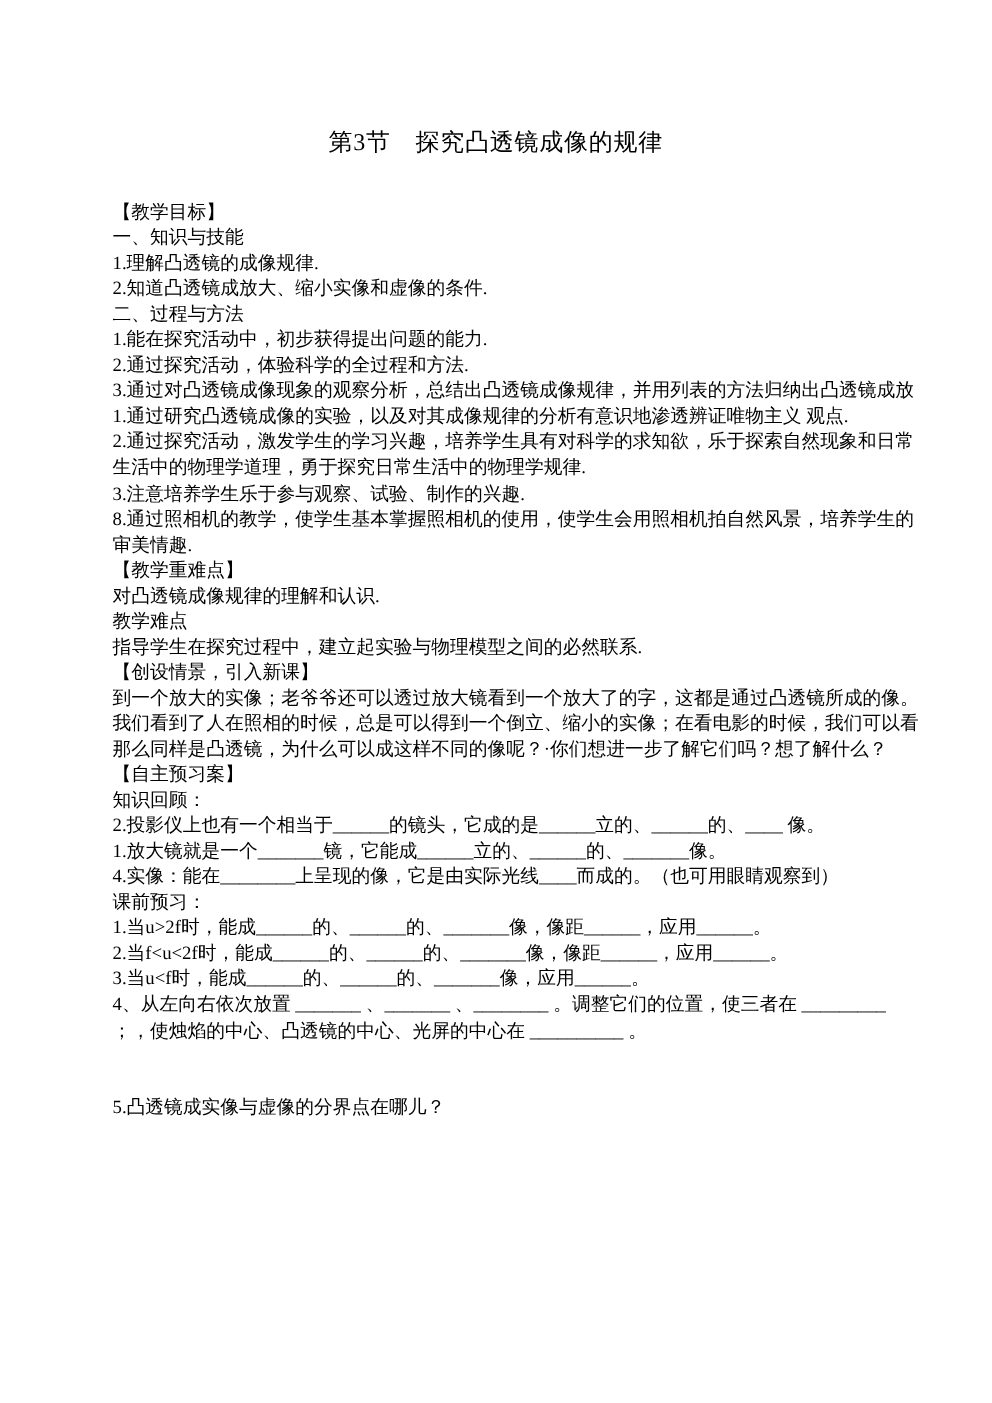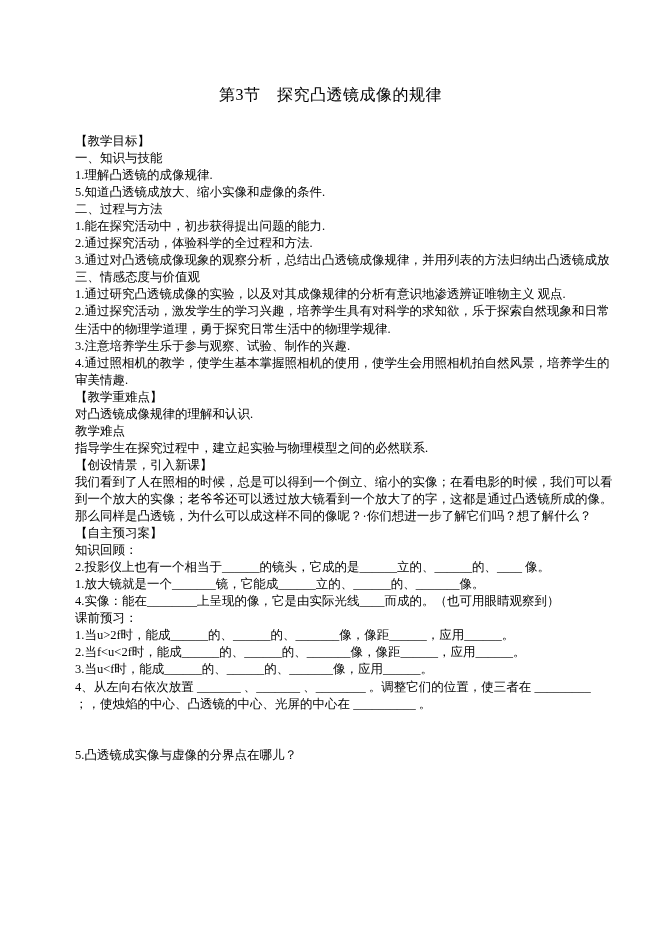--- a/index.html
+++ b/index.html
@@ -52,39 +52,38 @@
 <body>
 
 <div class="page">
 
   <div class="doc-title">第3节　探究凸透镜成像的规律</div>
 
   <div class="doc-body">
     <div class="line">【教学目标】</div>
     <div class="line">一、知识与技能</div>
     <div class="line">1.理解凸透镜的成像规律.</div>
-    <div class="line">5.知道凸透镜成放大、缩小实像和虚像的条件.</div>
+    <div class="line">2.知道凸透镜成放大、缩小实像和虚像的条件.</div>
     <div class="line">二、过程与方法</div>
     <div class="line">1.能在探究活动中，初步获得提出问题的能力.</div>
     <div class="line">2.通过探究活动，体验科学的全过程和方法.</div>
     <div class="line">3.通过对凸透镜成像现象的观察分析，总结出凸透镜成像规律，并用列表的方法归纳出凸透镜成放</div>
-    <div class="line">三、情感态度与价值观</div>
     <div class="line">1.通过研究凸透镜成像的实验，以及对其成像规律的分析有意识地渗透辨证唯物主义 观点.</div>
     <div class="line">2.通过探究活动，激发学生的学习兴趣，培养学生具有对科学的求知欲，乐于探索自然现象和日常</div>
     <div class="line">生活中的物理学道理，勇于探究日常生活中的物理学规律.</div>
     <div class="line">3.注意培养学生乐于参与观察、试验、制作的兴趣.</div>
-    <div class="line">4.通过照相机的教学，使学生基本掌握照相机的使用，使学生会用照相机拍自然风景，培养学生的</div>
+    <div class="line">8.通过照相机的教学，使学生基本掌握照相机的使用，使学生会用照相机拍自然风景，培养学生的</div>
     <div class="line">审美情趣.</div>
     <div class="line">【教学重难点】</div>
     <div class="line">对凸透镜成像规律的理解和认识.</div>
     <div class="line">教学难点</div>
     <div class="line">指导学生在探究过程中，建立起实验与物理模型之间的必然联系.</div>
     <div class="line">【创设情景，引入新课】</div>
+    <div class="line">到一个放大的实像；老爷爷还可以透过放大镜看到一个放大了的字，这都是通过凸透镜所成的像。</div>
     <div class="line">我们看到了人在照相的时候，总是可以得到一个倒立、缩小的实像；在看电影的时候，我们可以看</div>
-    <div class="line">到一个放大的实像；老爷爷还可以透过放大镜看到一个放大了的字，这都是通过凸透镜所成的像。</div>
     <div class="line">那么同样是凸透镜，为什么可以成这样不同的像呢？·你们想进一步了解它们吗？想了解什么？</div>
     <div class="line">【自主预习案】</div>
     <div class="line">知识回顾：</div>
     <div class="line">2.投影仪上也有一个相当于______的镜头，它成的是______立的、______的、____ 像。</div>
     <div class="line">1.放大镜就是一个_______镜，它能成______立的、______的、_______像。</div>
     <div class="line">4.实像：能在________上呈现的像，它是由实际光线____而成的。（也可用眼睛观察到）</div>
     <div class="line">课前预习：</div>
     <div class="line">1.当u&gt;2f时，能成______的、______的、_______像，像距______，应用______。</div>
     <div class="line">2.当f&lt;u&lt;2f时，能成______的、______的、_______像，像距______，应用______。</div>
     <div class="line">3.当u&lt;f时，能成______的、______的、_______像，应用______。</div>

